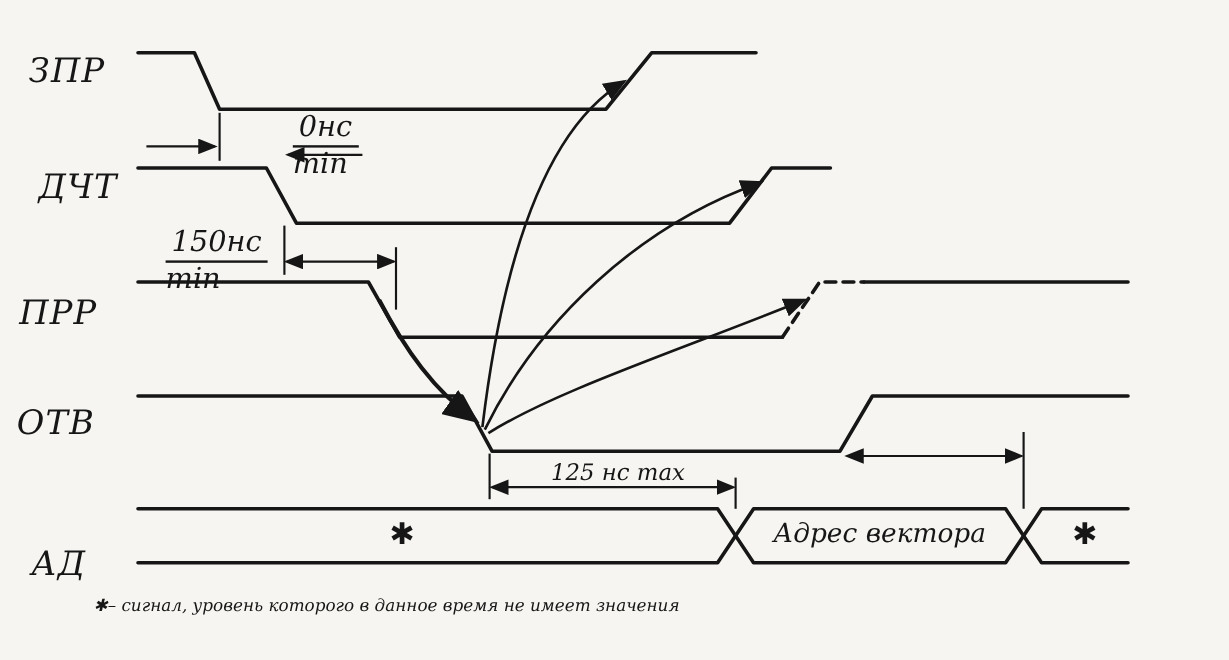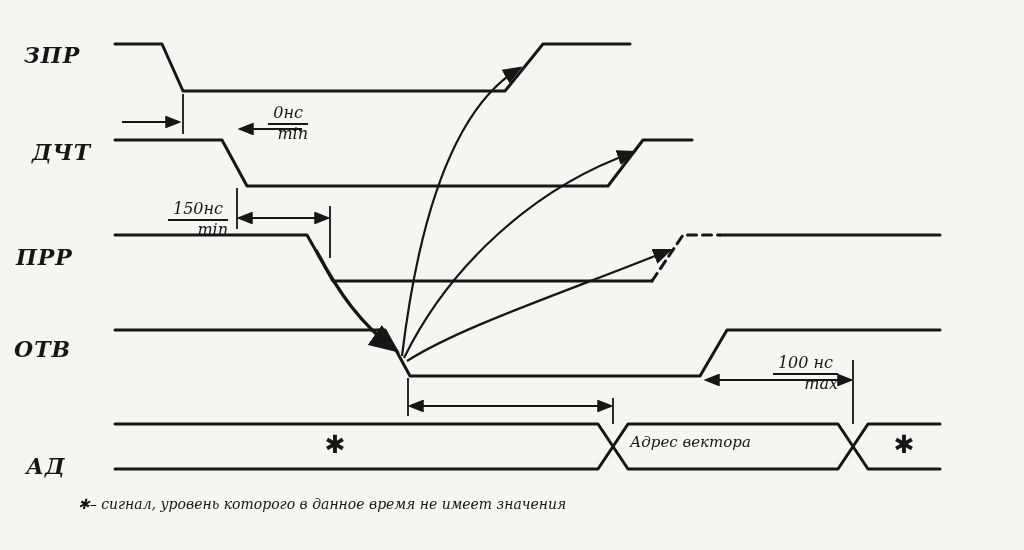--- a/index.html
+++ b/index.html
@@ -1,27 +1,27 @@
 <!DOCTYPE html>
 <html><head>
 <meta charset="utf-8">
 <style>
   * { margin:0; padding:0; box-sizing:border-box; }
   html,body { width:1024px; height:550px; }
   body { background:#f6f5f1; font-family:"DejaVu Serif", serif; overflow:hidden; }
   .figure { position:relative; width:1024px; height:550px; }
   .figure > svg { position:absolute; left:0; top:0; }
   .txt { position:absolute; color:#161616; font-style:italic; white-space:nowrap; }
-  .sig { font-size:22px; letter-spacing:1px;font-weight:bold; }
-  .frac { text-align:right; font-size:16px; line-height:1.15; white-space:normal;margin-top:12px; }
+  .sig { font-size:28px; letter-spacing:1px; }
+  .frac { text-align:left; font-size:24px; line-height:1.15; white-space:normal; }
   .frac .top { display:inline-block; border-bottom:2px solid #161616; padding:0 5px 1px; }
   .frac .bot { display:block; }
   .dim { font-size:19px; text-align:center; }
   .star { font-size:25px; font-style:normal; text-align:center; }
-  .vec { font-size:15px; }
+  .vec { font-size:22px; text-align:center; }
   .foot { font-size:14px; }
 </style>
 </head>
 <body>
 
 <div class="figure">
 
   <svg width="1024" height="550" viewBox="0 0 1024 550">
     <defs>
       <marker id="ah" viewBox="0 0 10 8" refX="8.5" refY="4" markerWidth="9" markerHeight="7.2" orient="auto-start-reverse">
@@ -65,24 +65,21 @@
   <div class="txt sig" style="left:26px;top:453px">АД</div>
 
   <div class="txt frac" style="left:244px;top:92px;width:64px">
     <span class="top">0нс</span>
     <span class="bot">min</span>
   </div>
   <div class="txt frac" style="left:138px;top:188px;width:90px">
     <span class="top">150нс</span>
     <span class="bot">min</span>
   </div>
-  <div class="txt frac" style="left:738px;top:342px;width:100px">
-    <span class="top">100 нс</span>
-    <span class="bot">max</span>
-  </div>
+  <div class="txt dim" style="left:430px;top:383px;width:170px">125 нс max</div>
 
   <div class="txt star" style="left:315px;top:430px;width:40px">✱</div>
   <div class="txt vec" style="left:630px;top:433px;width:206px">Адрес вектора</div>
   <div class="txt star" style="left:884px;top:430px;width:40px">✱</div>
 
   <div class="txt foot" style="left:78px;top:496px">✱– сигнал, уровень которого в данное время не имеет значения</div>
 
 </div>
 
 </body></html>

